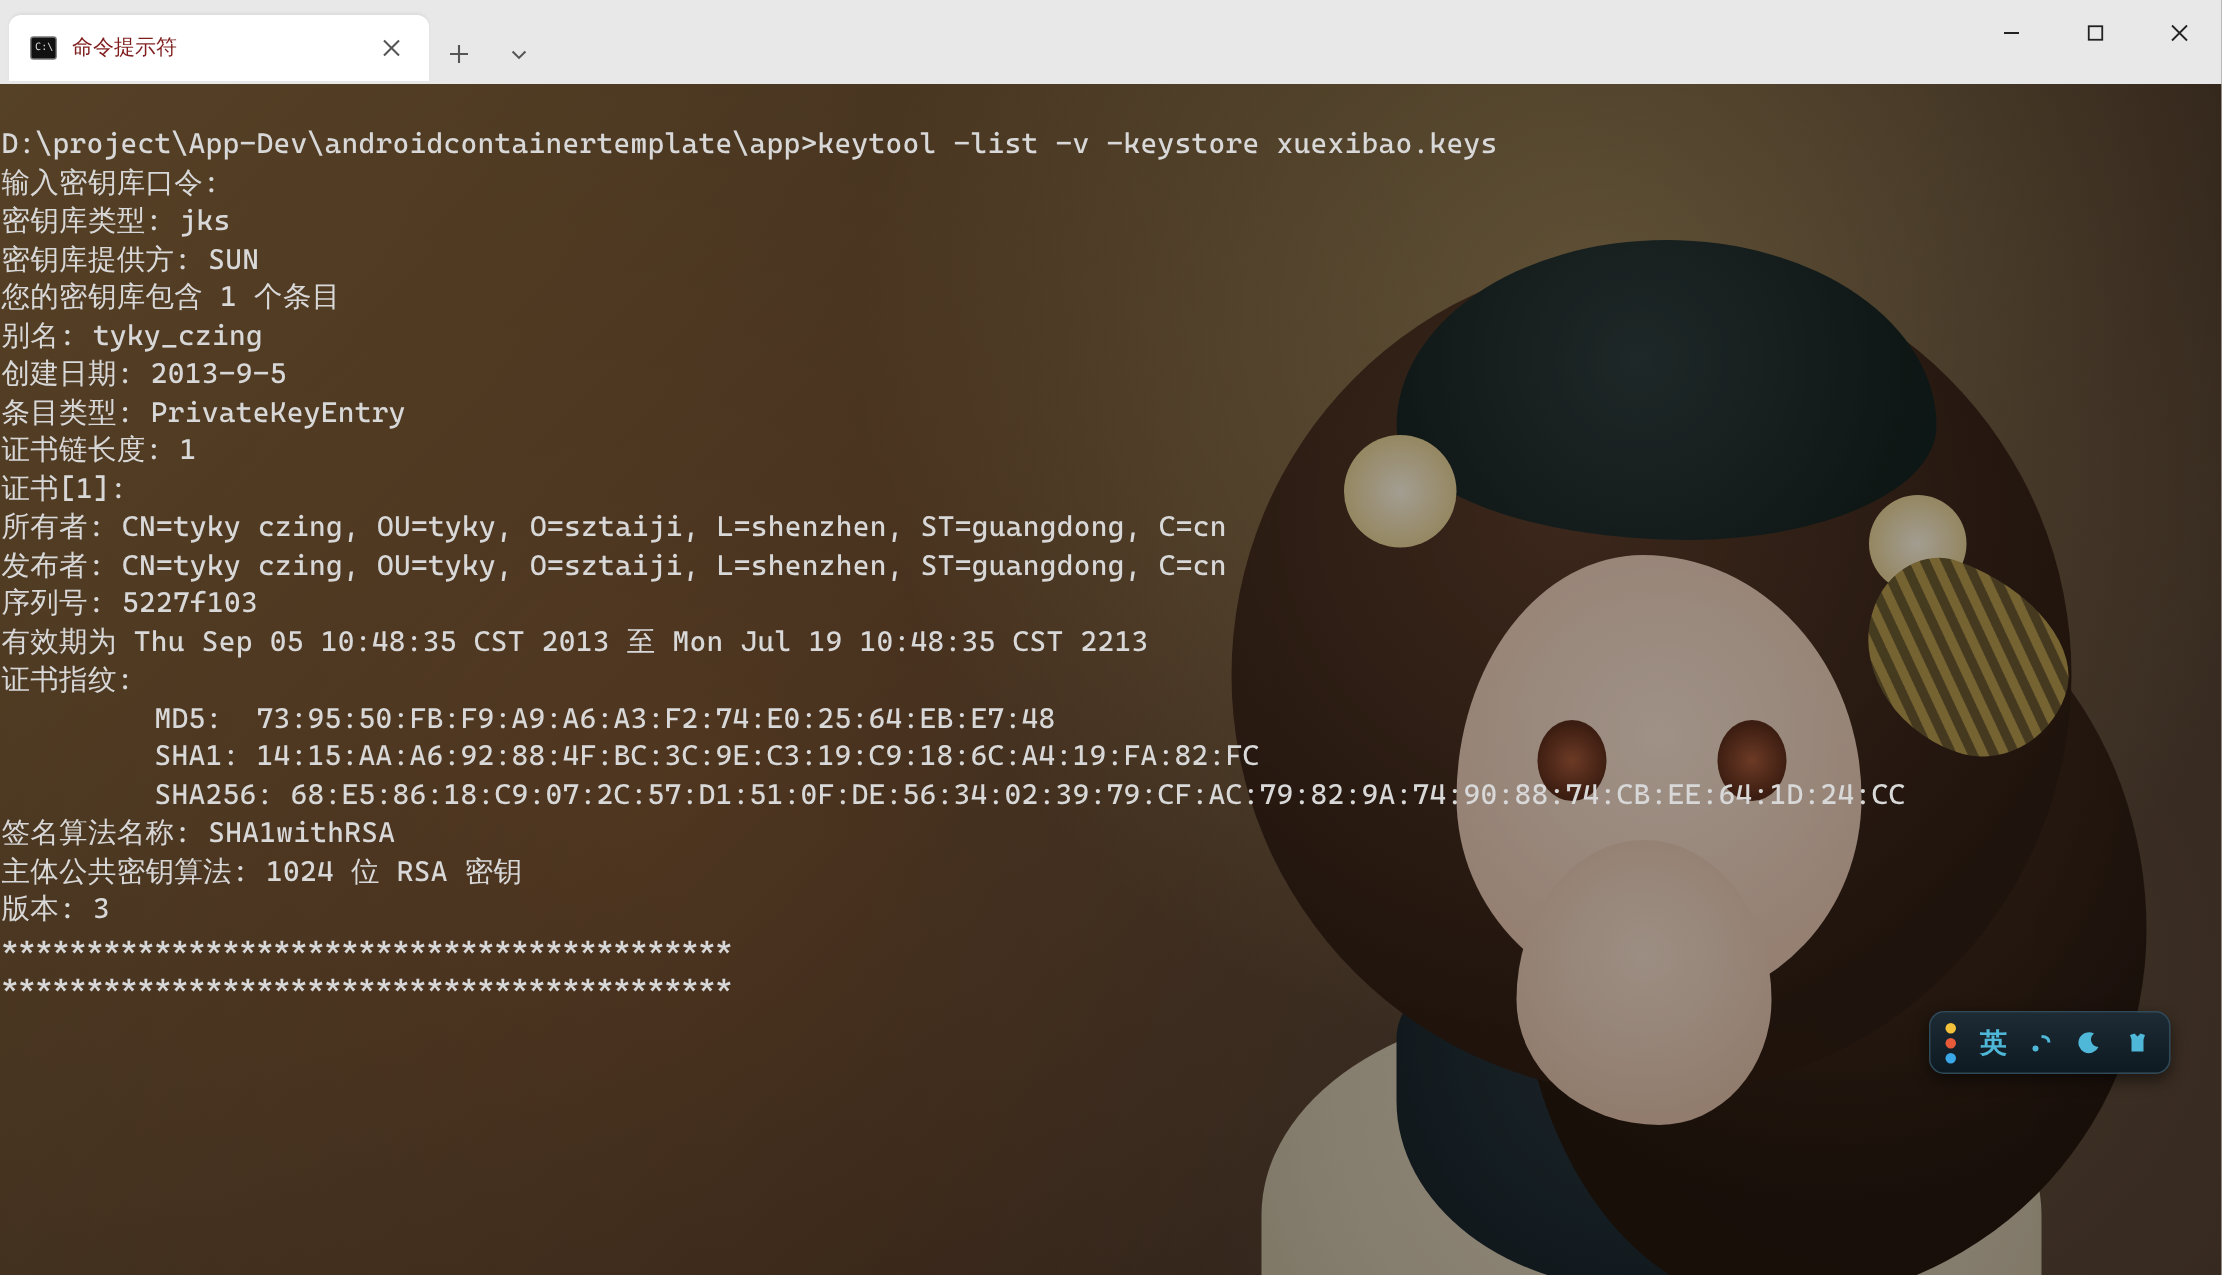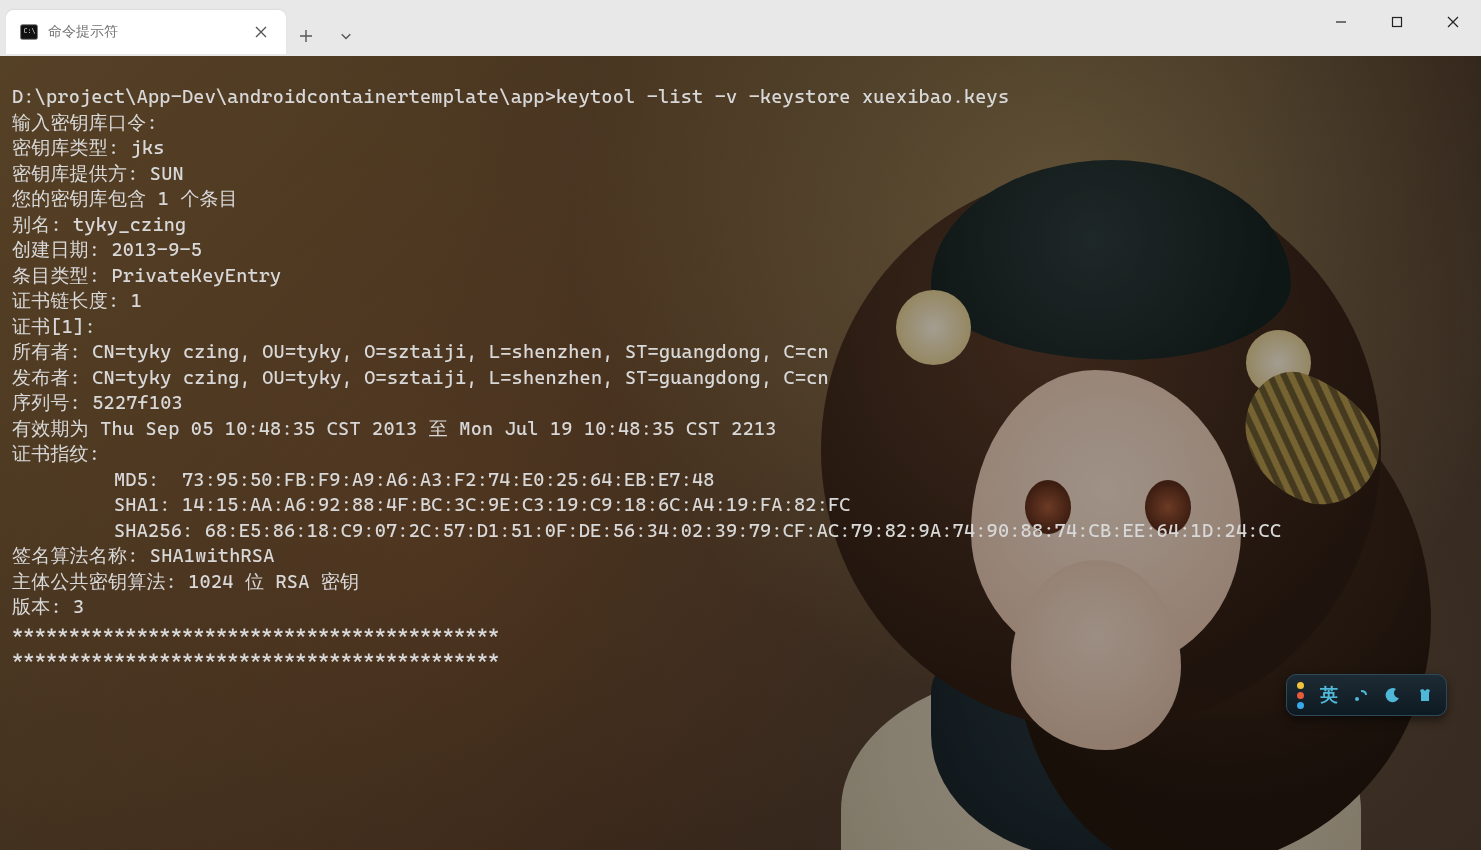--- a/index.html
+++ b/index.html
@@ -36,21 +36,21 @@
     gap: 10px;
     box-shadow: 0 -1px 2px rgba(0,0,0,0.05);
   }
   .tab-icon {
     width: 18px; height: 18px;
     display:flex; align-items:center; justify-content:center;
   }
   .tab-icon svg { width: 18px; height: 18px; }
   .tab-title {
     font-size: 14px;
-    color: #737373;
+    color: #7f1d1d;
     flex: 1;
     white-space: nowrap;
   }
   .tab-close {
     width: 26px; height: 26px;
     display: flex; align-items: center; justify-content: center;
     color: #555;
     font-size: 14px;
     border-radius: 4px;
   }
@@ -113,21 +113,21 @@
   .eyeR { right: 250px; }
 
   .terminal-overlay {
     position: absolute; inset: 0;
     background: rgba(0,0,0,0.34);
     z-index: 1;
   }
   .terminal-text {
     position: relative;
     z-index: 2;
-    padding: 28px 14px 14px 12px;
+    padding: 28px 14px 14px 1px;
     font-family: "Cascadia Mono", Consolas, "Courier New", monospace;
     font-size: 19px;
     line-height: 25.5px;
     color: #d8d8d8;
     white-space: pre;
     letter-spacing: 0.2px;
   }
   .terminal-text .line { display: block; }
 
   

